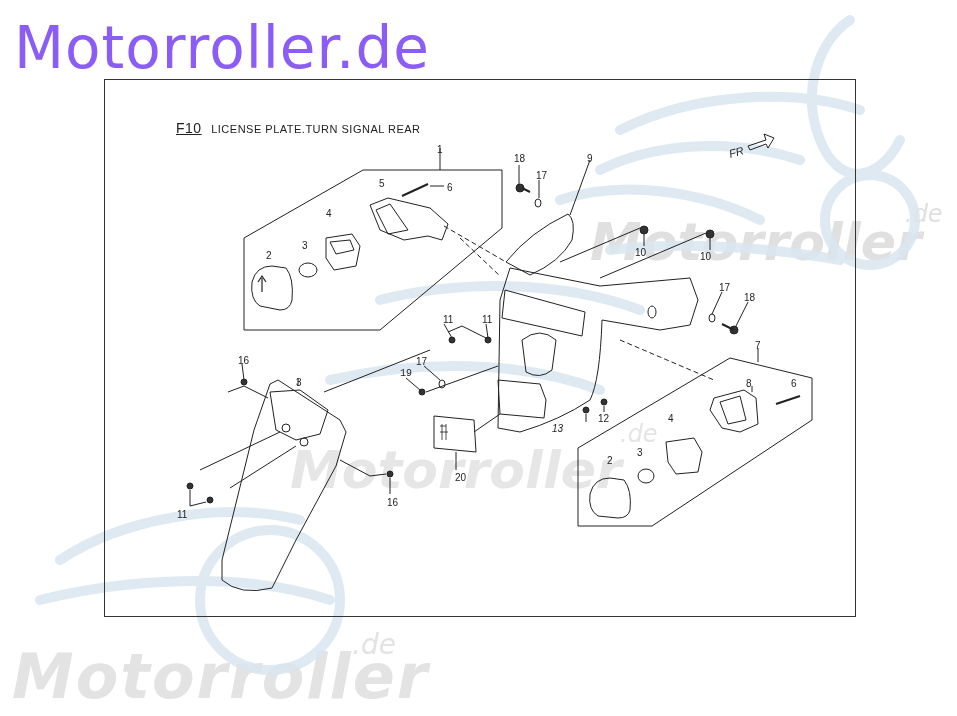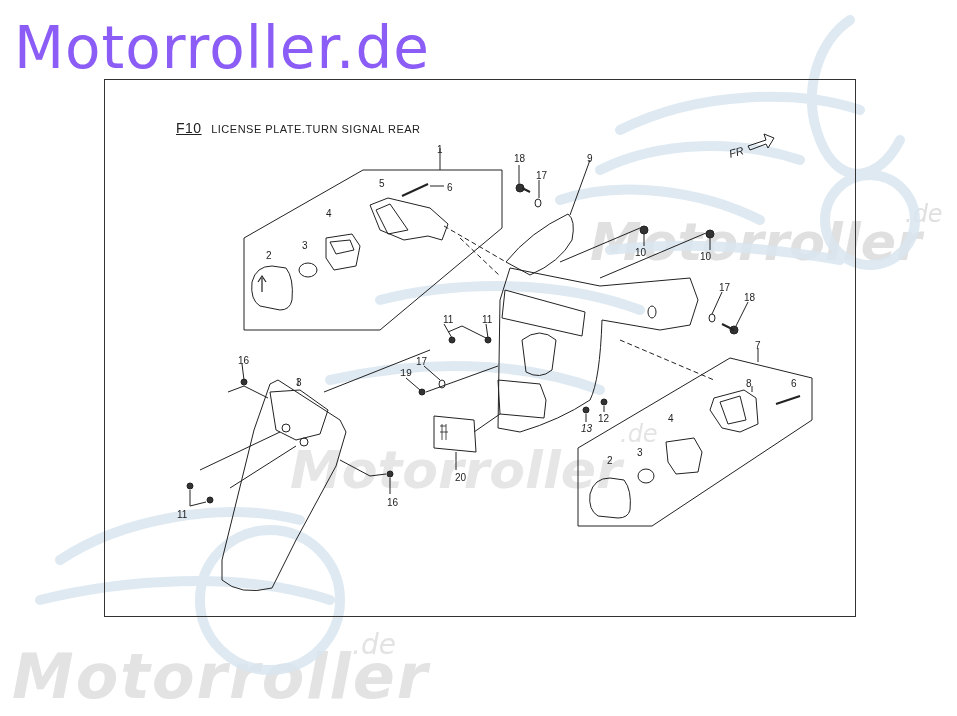--- a/index.html
+++ b/index.html
@@ -182,21 +182,21 @@
     <span class="lbl" style="left: 744px; top: 292px;">18</span>
     <span class="lbl" style="left: 443px; top: 314px;">11</span>
     <span class="lbl" style="left: 482px; top: 314px;">11</span>
     <span class="lbl" style="left: 755px; top: 340px;">7</span>
     <span class="lbl" style="left: 238px; top: 355px;">16</span>
     <span class="lbl" style="left: 296px; top: 377px;">3</span>
     <span class="lbl" style="left: 416px; top: 356px;">17</span>
     <span class="lbl" style="left: 400px; top: 368px; font-family: Liberation Mono, monospace;">19</span>
     <span class="lbl" style="left: 746px; top: 378px;">8</span>
     <span class="lbl" style="left: 791px; top: 378px;">6</span>
-    <span class="lbl" style="left: 581px; top: 423px; font-style: italic;">13</span>
+    <span class="lbl" style="left: 552px; top: 423px; font-style: italic;">13</span>
     <span class="lbl" style="left: 598px; top: 413px;">12</span>
     <span class="lbl" style="left: 668px; top: 413px;">4</span>
     <span class="lbl" style="left: 637px; top: 447px;">3</span>
     <span class="lbl" style="left: 607px; top: 455px;">2</span>
     <span class="lbl" style="left: 455px; top: 472px;">20</span>
     <span class="lbl" style="left: 387px; top: 497px;">16</span>
     <span class="lbl" style="left: 177px; top: 509px;">11</span>
   </div>
 
 </body></html>

